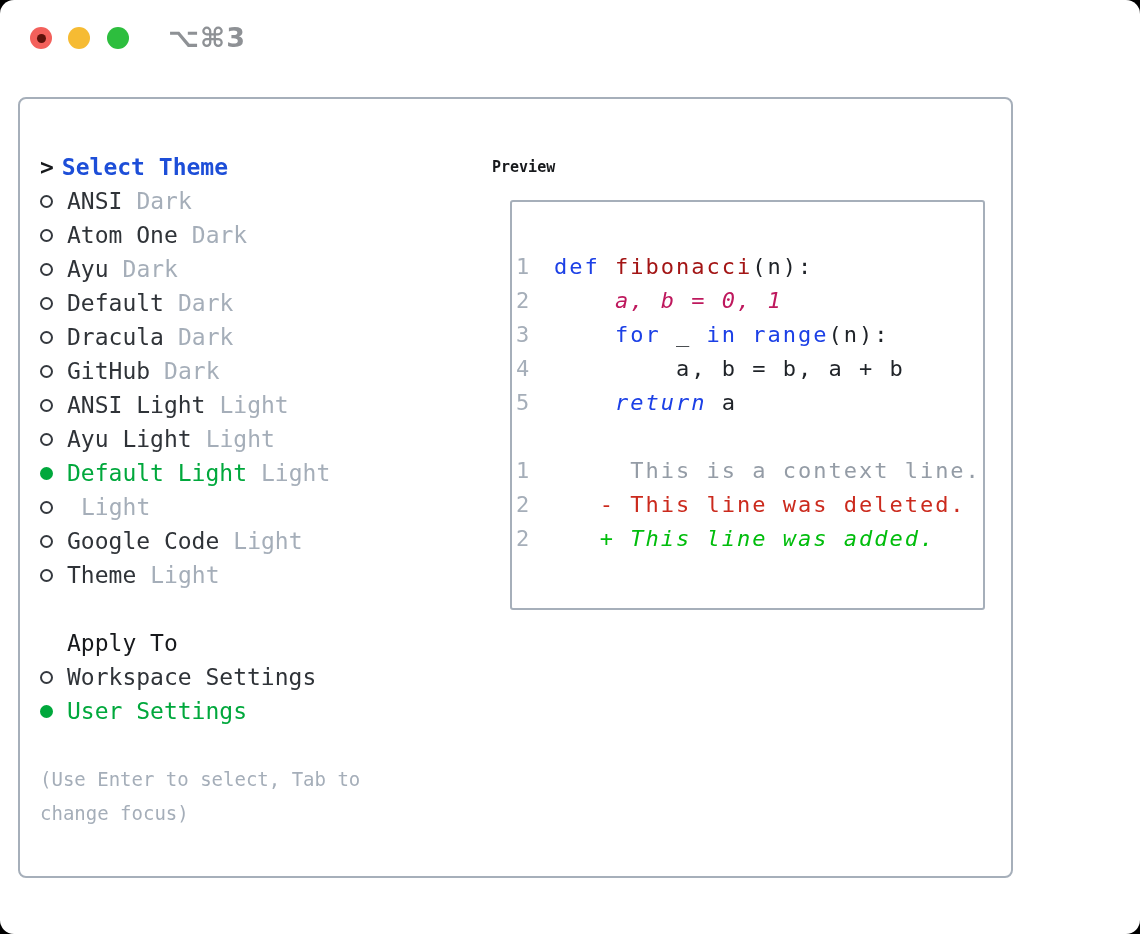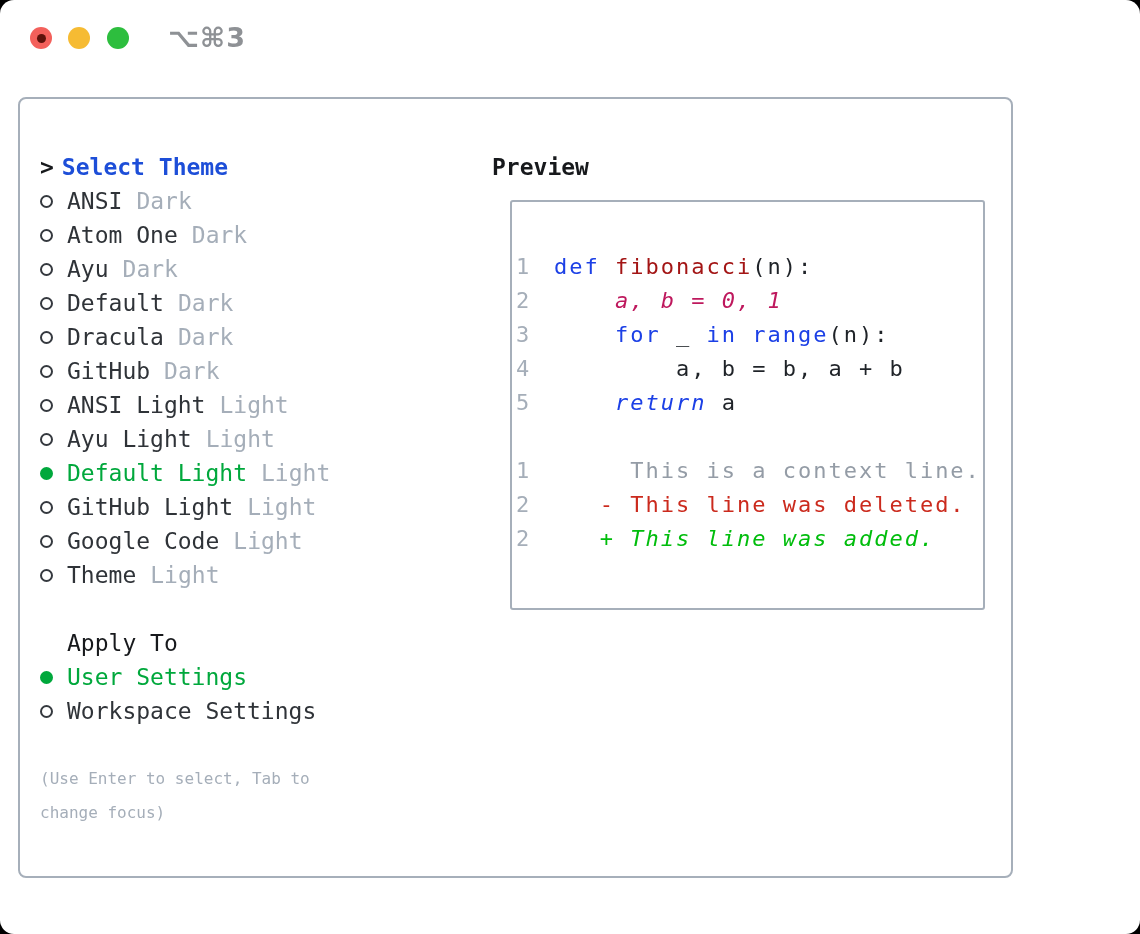--- a/index.html
+++ b/index.html
@@ -28,24 +28,24 @@
   .row { display:flex; align-items:center; height:34px; font-size:23px; color:#2f3338; }
   .row .prompt { font-weight:bold; color:#17191c; }
   .row .hdr { font-weight:bold; color:#1d4ed8; margin-left:8px; }
   .radio { box-sizing:border-box; width:13px; height:13px; border-radius:50%;
            border:2px solid #35393f; margin-right:14px; flex:none; }
   .row.selected .radio { border-color:#00a83c; background:#00a83c; }
   .row .variant { color:#a5aeb9; margin-left:14px; }
   .row.selected .iname { color:#00a83c; }
   .subheader { padding-left:27px; color:#17191c; }
   .spacer { height:34px; }
-  .hintline { height:34px; line-height:34px; font-size:16px; color:#a5aeb9; }
+  .hintline { height:34px; line-height:34px; font-size:19px; color:#a5aeb9; }
   
   .rightcol { flex:1; }
-  .preview-title { height:34px; line-height:34px; font-size:23px; font-weight:bold; color:#17191c; }
+  .preview-title { height:34px; line-height:34px; font-size:15px; font-weight:bold; color:#17191c; }
   .preview-box {
     box-sizing:border-box; margin:16px 0 0 18px; width:475px; height:410px;
     border:2px solid #a6afba; border-radius:3px; padding-top:48px;
   }
   .pline { display:flex; height:34px; line-height:34px; font-size:22px; letter-spacing:2px; }
   .pline .ln { flex:none; width:24px; padding-left:4px; color:#a5aeb9; }
   .pline .pcontent { margin-left:14px; white-space:pre; }
 </style>
 </head>
 <body>
@@ -107,45 +107,44 @@
     <span class="iname">Ayu Light</span>
     <span class="variant">Light</span>
   </div>
           <div class="row selected">
     <span class="radio"></span>
     <span class="iname">Default Light</span>
     <span class="variant">Light</span>
   </div>
           <div class="row">
     <span class="radio"></span>
-    <span class="iname">GitHub Light</span>
     <span class="variant">Light</span>
   </div>
           <div class="row">
     <span class="radio"></span>
     <span class="iname">Google Code</span>
     <span class="variant">Light</span>
   </div>
           <div class="row">
     <span class="radio"></span>
     <span class="iname">Theme</span>
     <span class="variant">Light</span>
   </div>
         </div>
       <div class="spacer"></div>
       <div class="row subheader">Apply To</div>
       <div id="apply-list">
+          <div class="row">
+    <span class="radio"></span>
+    <span class="iname">Workspace Settings</span>
+
+  </div>
           <div class="row selected">
     <span class="radio"></span>
     <span class="iname">User Settings</span>
-
-  </div>
-          <div class="row">
-    <span class="radio"></span>
-    <span class="iname">Workspace Settings</span>
 
   </div>
         </div>
       <div class="spacer"></div>
       <div id="hint">
           <div class="hintline">(Use Enter to select, Tab to</div>
           <div class="hintline">change focus)</div>
         </div>
     </div>
 

